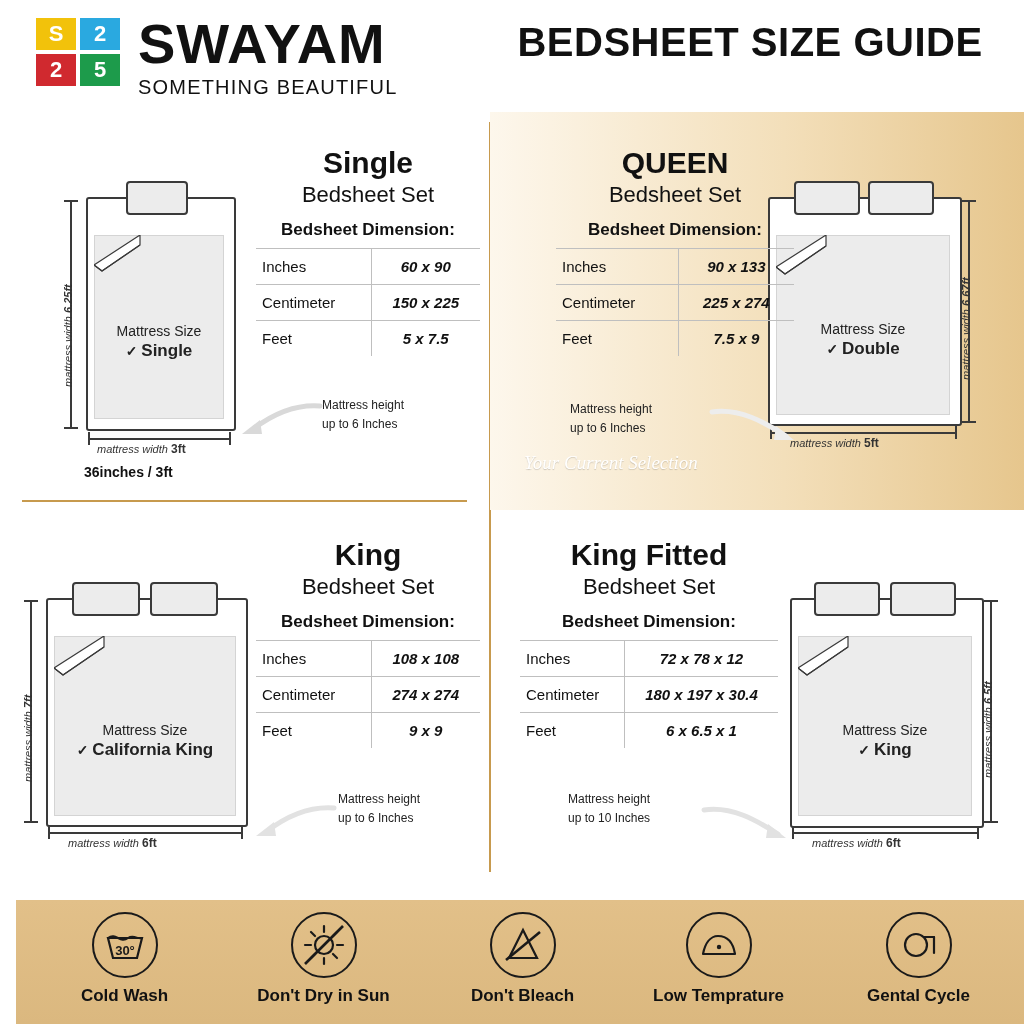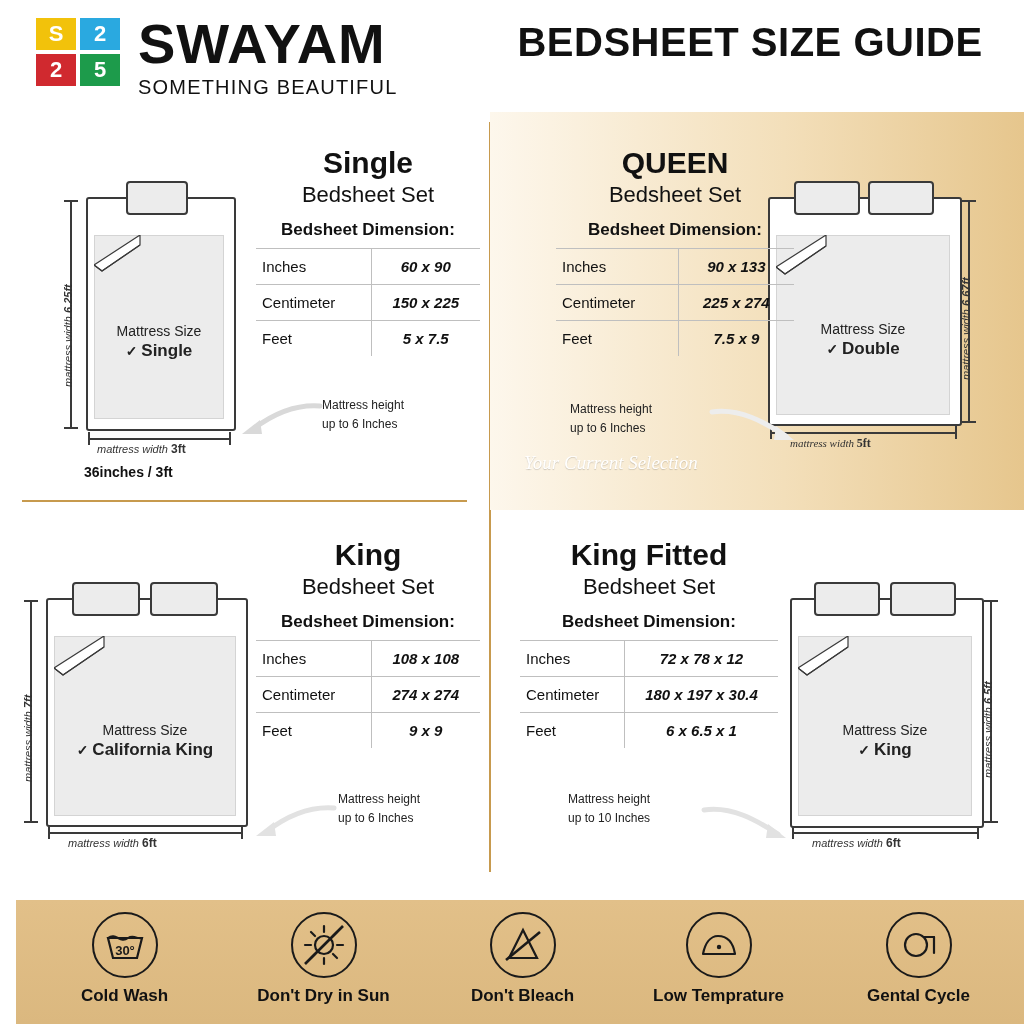--- a/index.html
+++ b/index.html
@@ -184,21 +184,21 @@
     </div>
     <div class="mline" style="left:478px;top:88px;width:1.5px;height:222px;"></div>
     <div class="mline" style="left:472px;top:88px;width:14px;height:1.5px;"></div>
     <div class="mline" style="left:472px;top:309px;width:14px;height:1.5px;"></div>
     <div class="vlabel" style="left:470px;top:268px;transform:rotate(-90deg);">
       <span>mattress width</span> <b>6.67ft</b>
     </div>
     <div class="mline" style="left:280px;top:320px;width:186px;height:1.5px;"></div>
     <div class="mline" style="left:280px;top:314px;width:1.5px;height:13px;"></div>
     <div class="mline" style="left:465px;top:314px;width:1.5px;height:13px;"></div>
-    <div class="mlabel" style="left:300px;top:324px;font-family:Liberation Serif, serif;">
+    <div class="mlabel" style="left:300px;top:324px;">
       <span>mattress width</span> <b>5ft</b>
     </div>
 
     <div style="position:absolute;left:30px;top:34px;width:238px;margin-left:36px;">
       <div class="set-title">QUEEN</div>
       <div class="set-sub">Bedsheet Set</div>
       <div class="dim-label">Bedsheet Dimension:</div>
       <table class="dims">
         <tbody>
             <tr>

